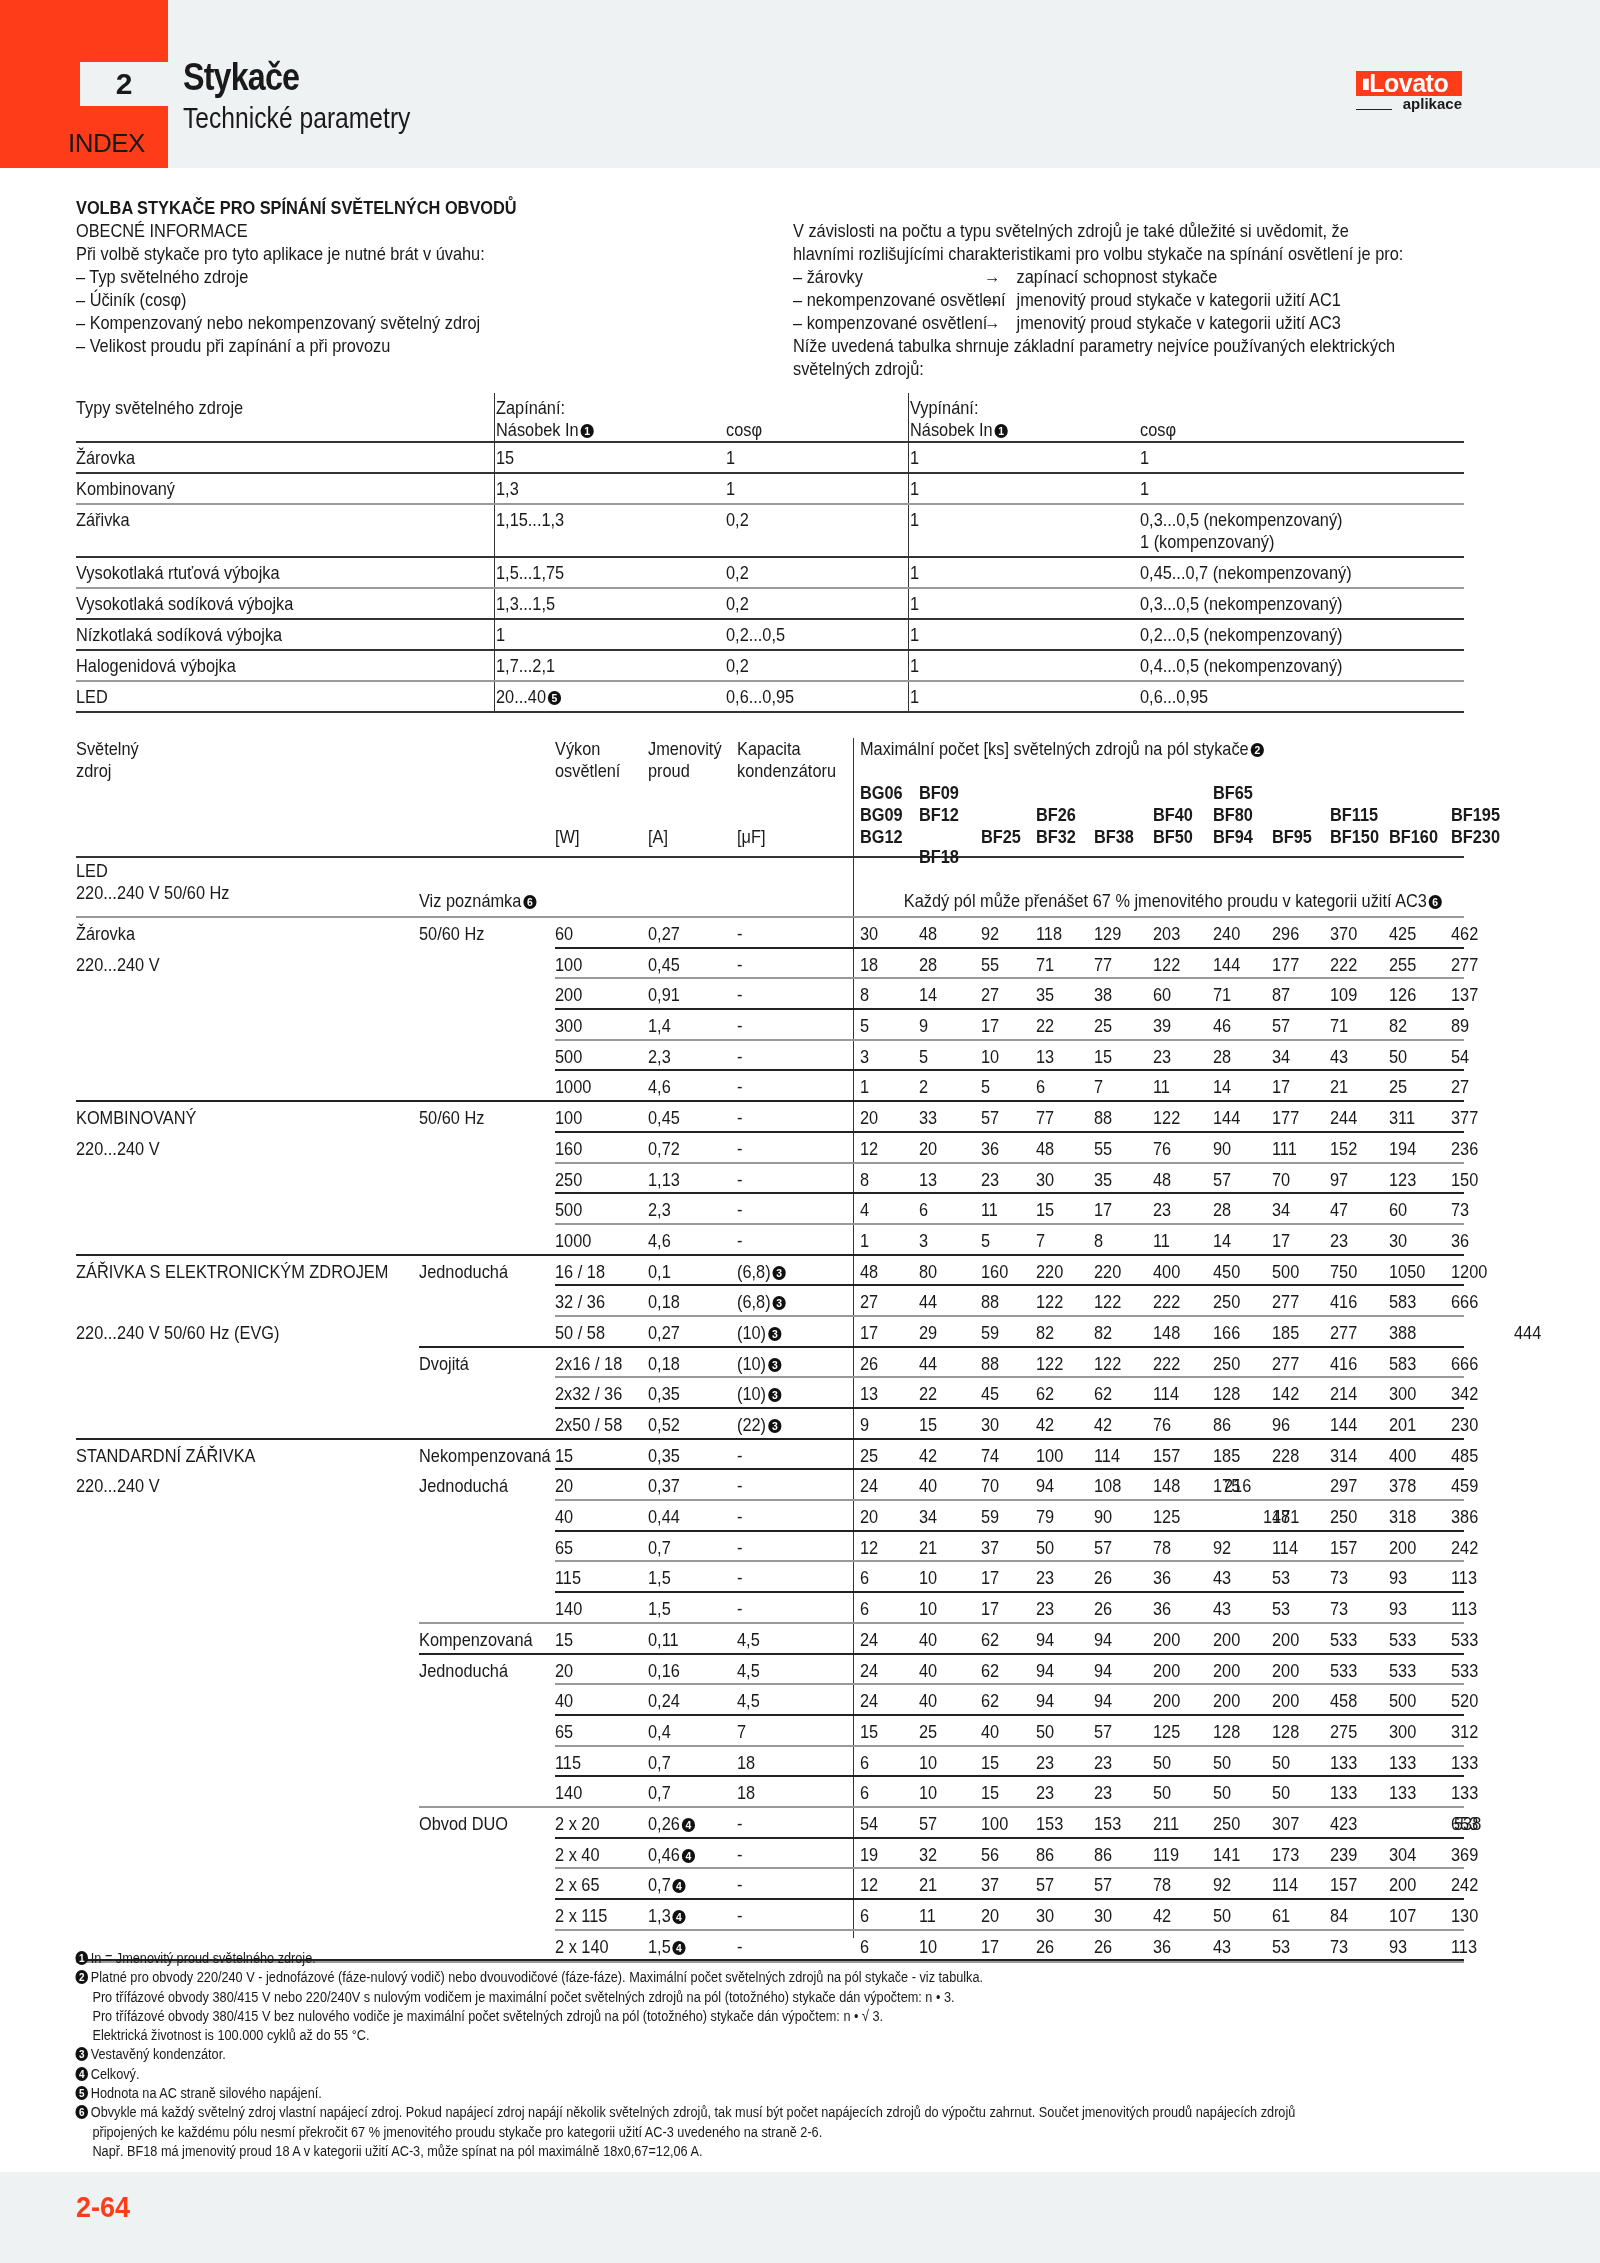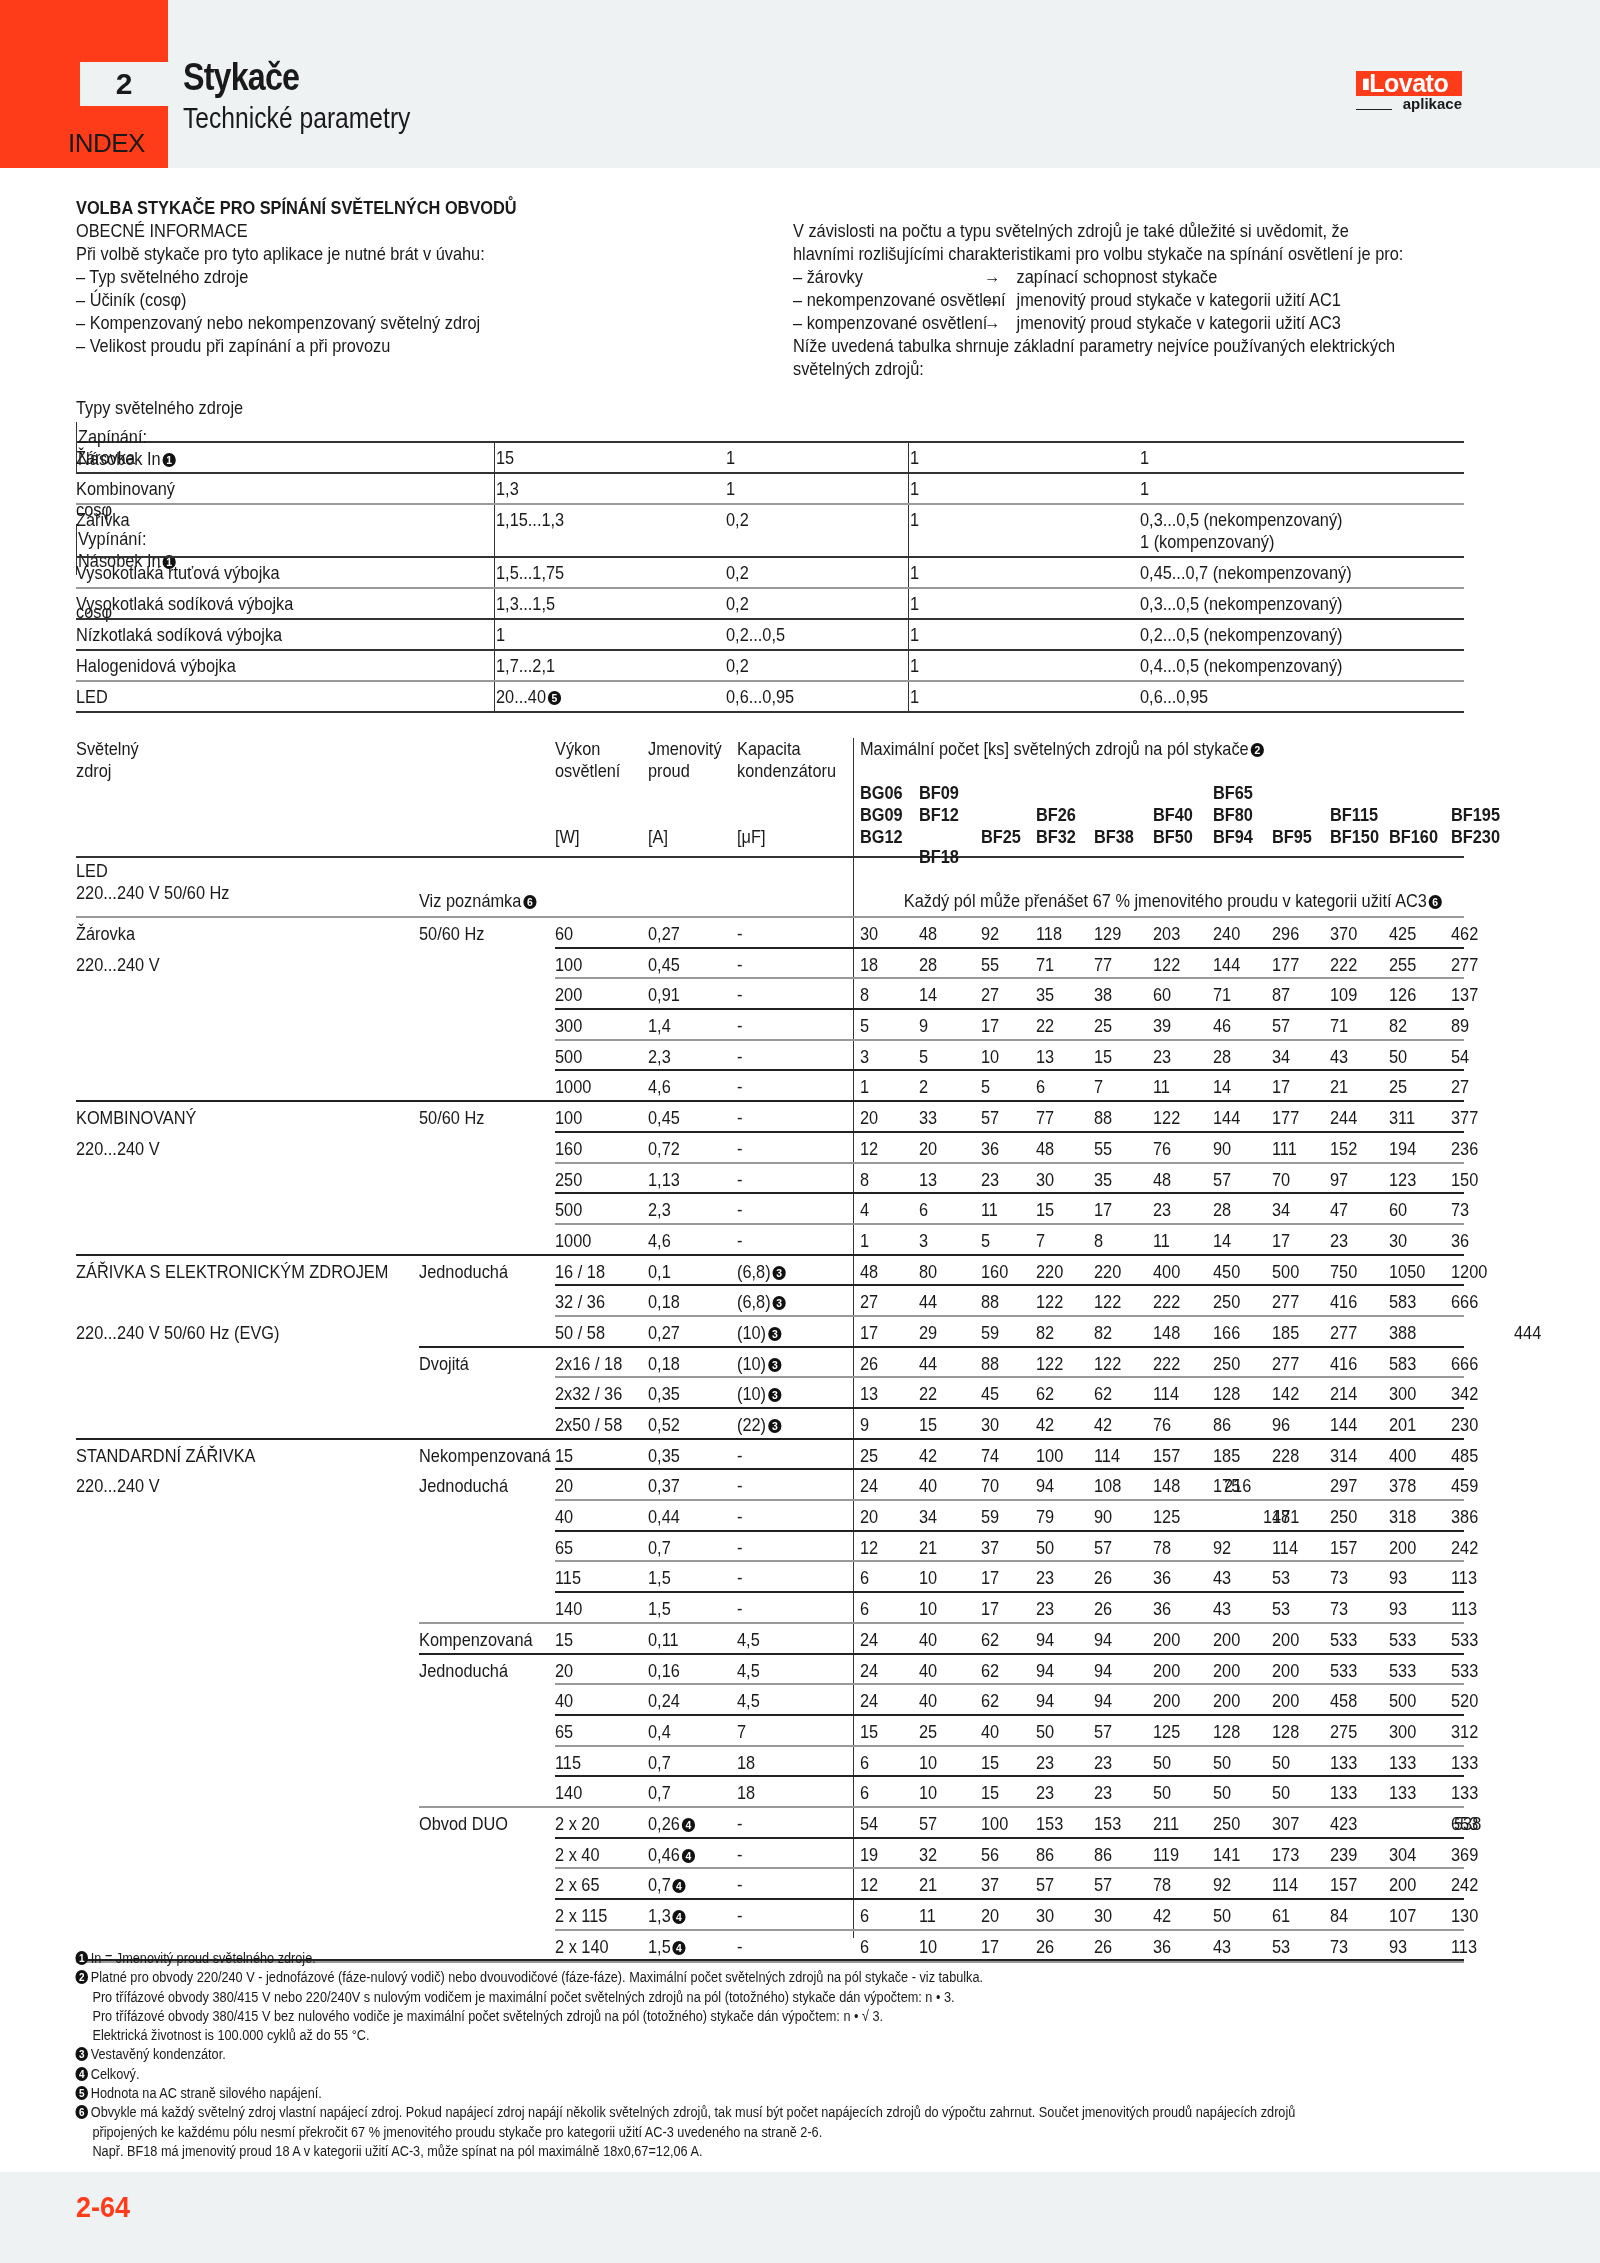--- a/index.html
+++ b/index.html
@@ -101,21 +101,21 @@
   <div class="arrow-row">
     <span class="c1">–  kompenzované osvětlení</span>
     <span class="c2">→</span>
     <span>jmenovitý proud stykače v kategorii užití AC3</span>
   </div>
   <div>Níže uvedená tabulka shrnuje základní parametry nejvíce používaných elektrických</div>
   <div>světelných zdrojů:</div>
 </div>
 
 <div class="t1" id="t1">
-  <div class="t1-row" style="height:50px;flex-direction:column;">
+  <div class="t1-row" style="height:50px;">
     <div class="c c0"><span class="txt">Typy světelného zdroje</span></div>
     <div class="c c1"><span class="txt">Zapínání:</span><br><span class="txt"><span>Násobek In</span><span class="circ">1</span></span></div>
     <div class="c c2"><br><span class="txt">cosφ</span></div>
     <div class="c c3"><span class="txt">Vypínání:</span><br><span class="txt"><span>Násobek In</span><span class="circ">1</span></span></div>
     <div class="c c4"><br><span class="txt">cosφ</span></div>
   </div>
   <div id="t1-body">
       <div class="t1-row">
         <div class="c c0"><span class="txt">Žárovka</span></div>
         <div class="c c1"><span class="txt"><span>15</span></span></div>

